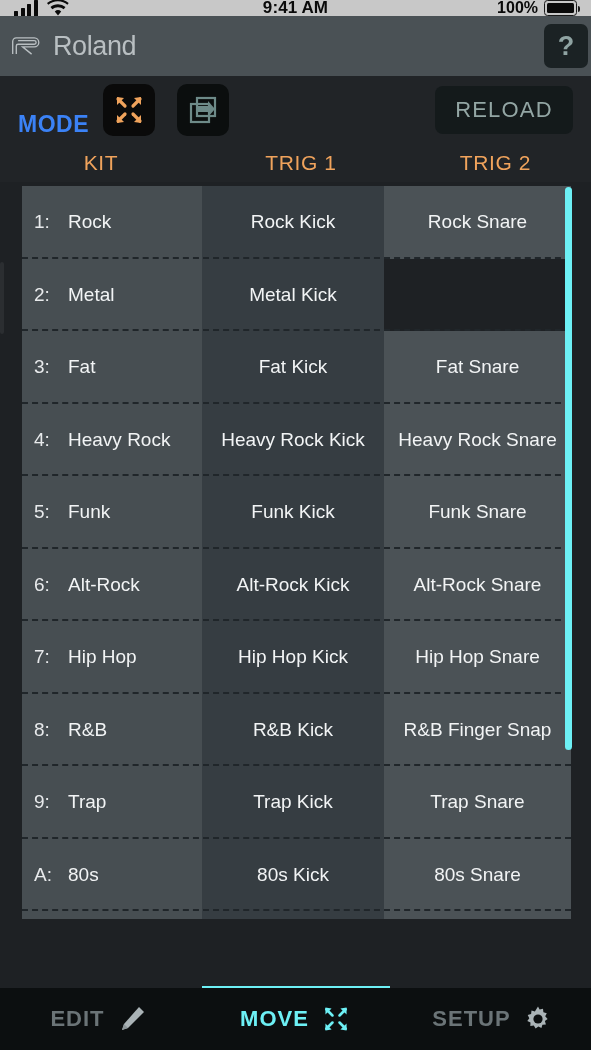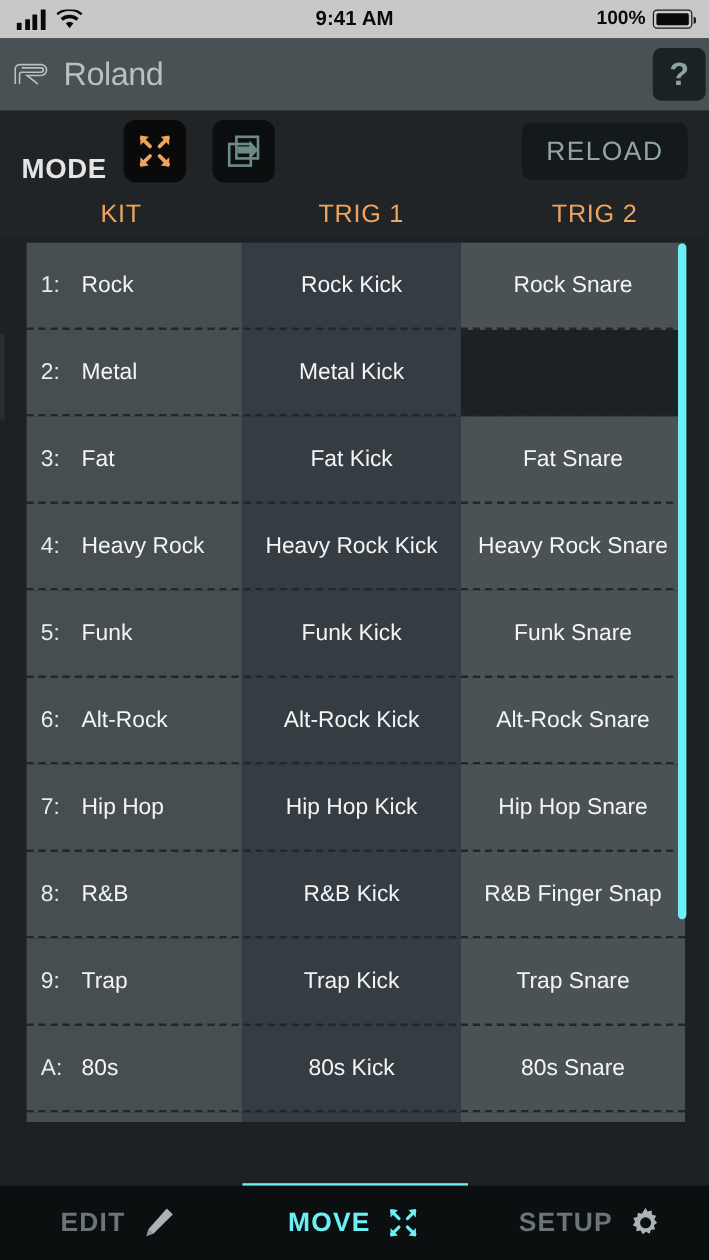--- a/index.html
+++ b/index.html
@@ -6,21 +6,21 @@
   html,body {
     width:591px; height:1050px;
     background:#000;
     font-family:"Liberation Sans", sans-serif;
     overflow:hidden;
   }
   .phone { position:relative; width:591px; height:1050px; background:#1e2124; overflow:hidden; }
 
   
   .statusbar {
-    height:32px; background:#c8c8c8; display:flex; align-items:center;
+    height:16px; background:#c8c8c8; display:flex; align-items:center;
     padding:0 14px; position:relative;
   }
   .sb-left { display:flex; align-items:center; gap:9px; }
   .bars { display:flex; align-items:flex-end; gap:2.5px; height:17px; }
   .bars i { display:block; width:4px; background:#0a0a0a; border-radius:.5px; }
   .bars i:nth-child(1){height:6px}.bars i:nth-child(2){height:9px}
   .bars i:nth-child(3){height:13px}.bars i:nth-child(4){height:17px}
   .wifi { width:22px; height:17px; position:relative; }
   .wifi svg { display:block; }
   .sb-time {
@@ -43,21 +43,21 @@
   .roland-mark { width:36px; height:26px; }
   .roland-word { font-size:27px; color:#b9bfc2; letter-spacing:-.4px; font-weight:500; }
   .help-btn {
     margin-left:auto; width:44px; height:44px; background:#1b2224; border-radius:7px;
     display:flex; align-items:center; justify-content:center;
     color:#8fa3a2; font-size:27px; font-weight:bold; cursor:pointer;
   }
 
   
   .moderow { height:68px; display:flex; align-items:center; padding:0 18px; gap:14px; background:#212427; }
-  .mode-label { font-size:23px; font-weight:bold; color:#e5e5e5; letter-spacing:.5px;margin-top:28px; }
+  .mode-label { font-size:23px; font-weight:bold; color:#3b82f6; letter-spacing:.5px;margin-top:28px; }
   .modebtn { width:52px; height:52px; border-radius:10px; background:#0a0a0a;
              display:flex; align-items:center; justify-content:center; cursor:pointer; }
   .modebtn.second { background:#0b0e0e; margin-left:8px; }
   .reload {
     margin-left:auto; width:138px; height:48px; background:#141a1b; border-radius:8px;
     display:flex; align-items:center; justify-content:center; cursor:pointer;
   }
   .reload span { font-size:22px; color:#93a6a4; letter-spacing:1.2px; font-weight:500; }
 
   

